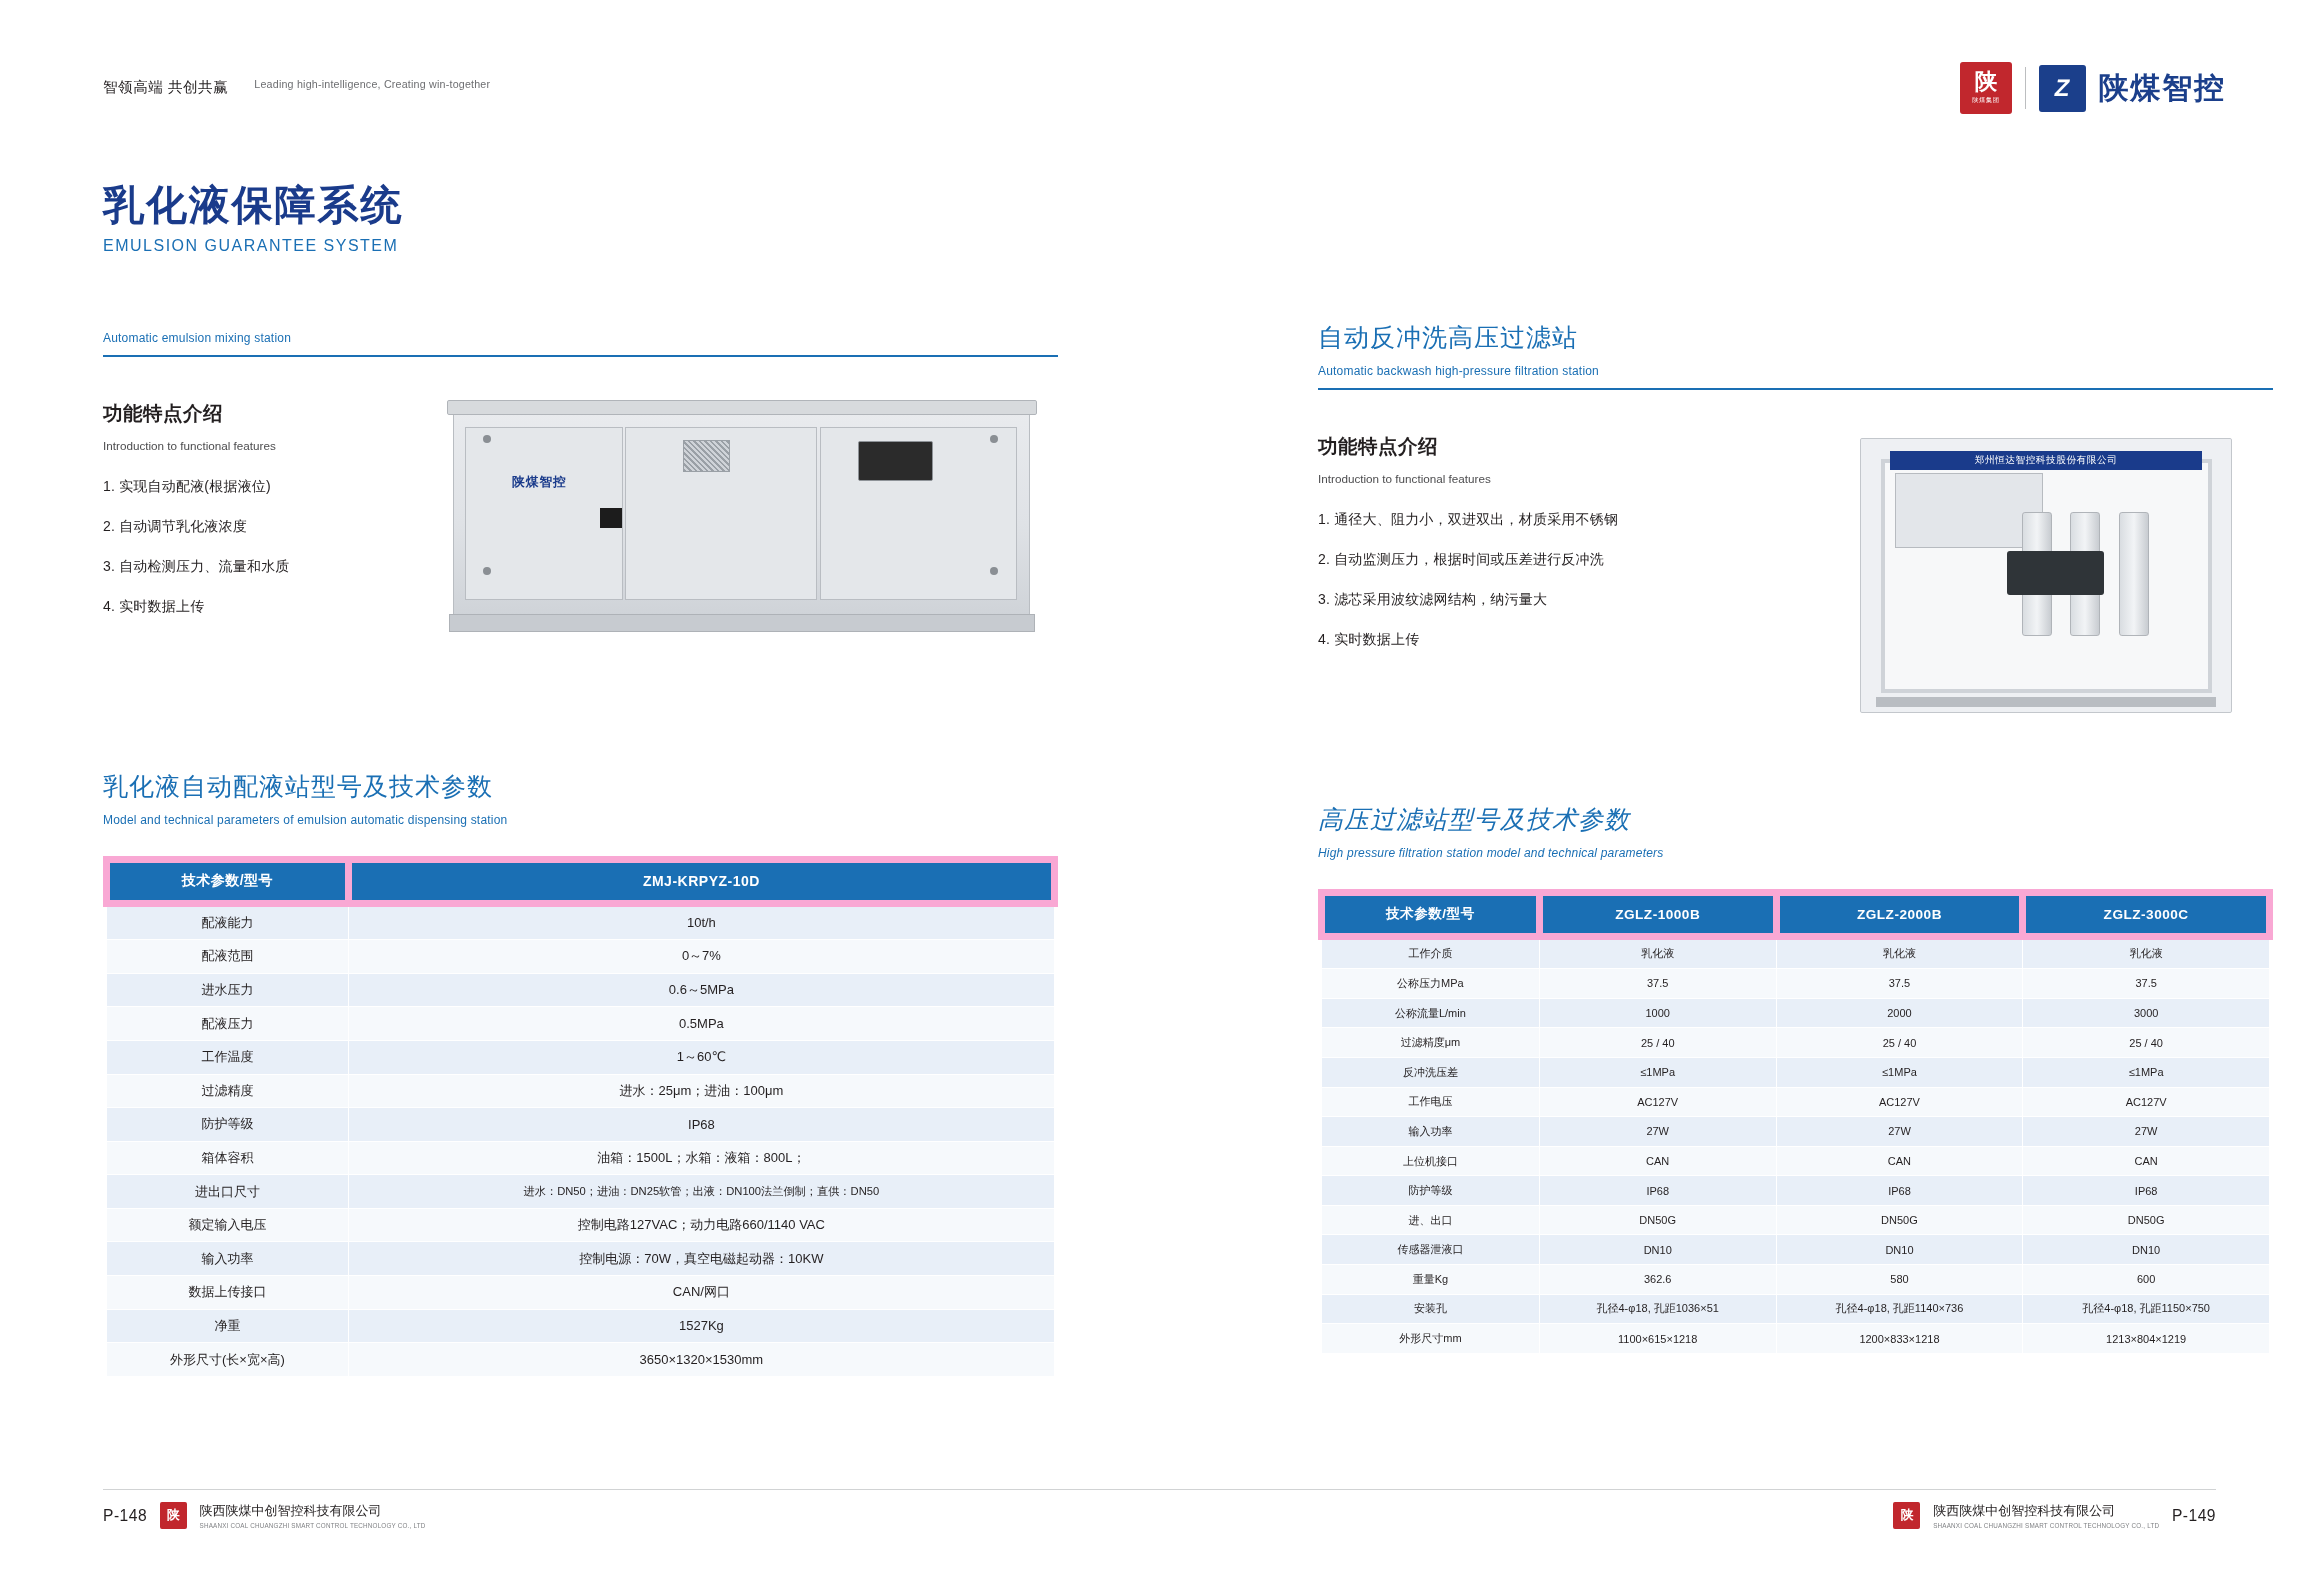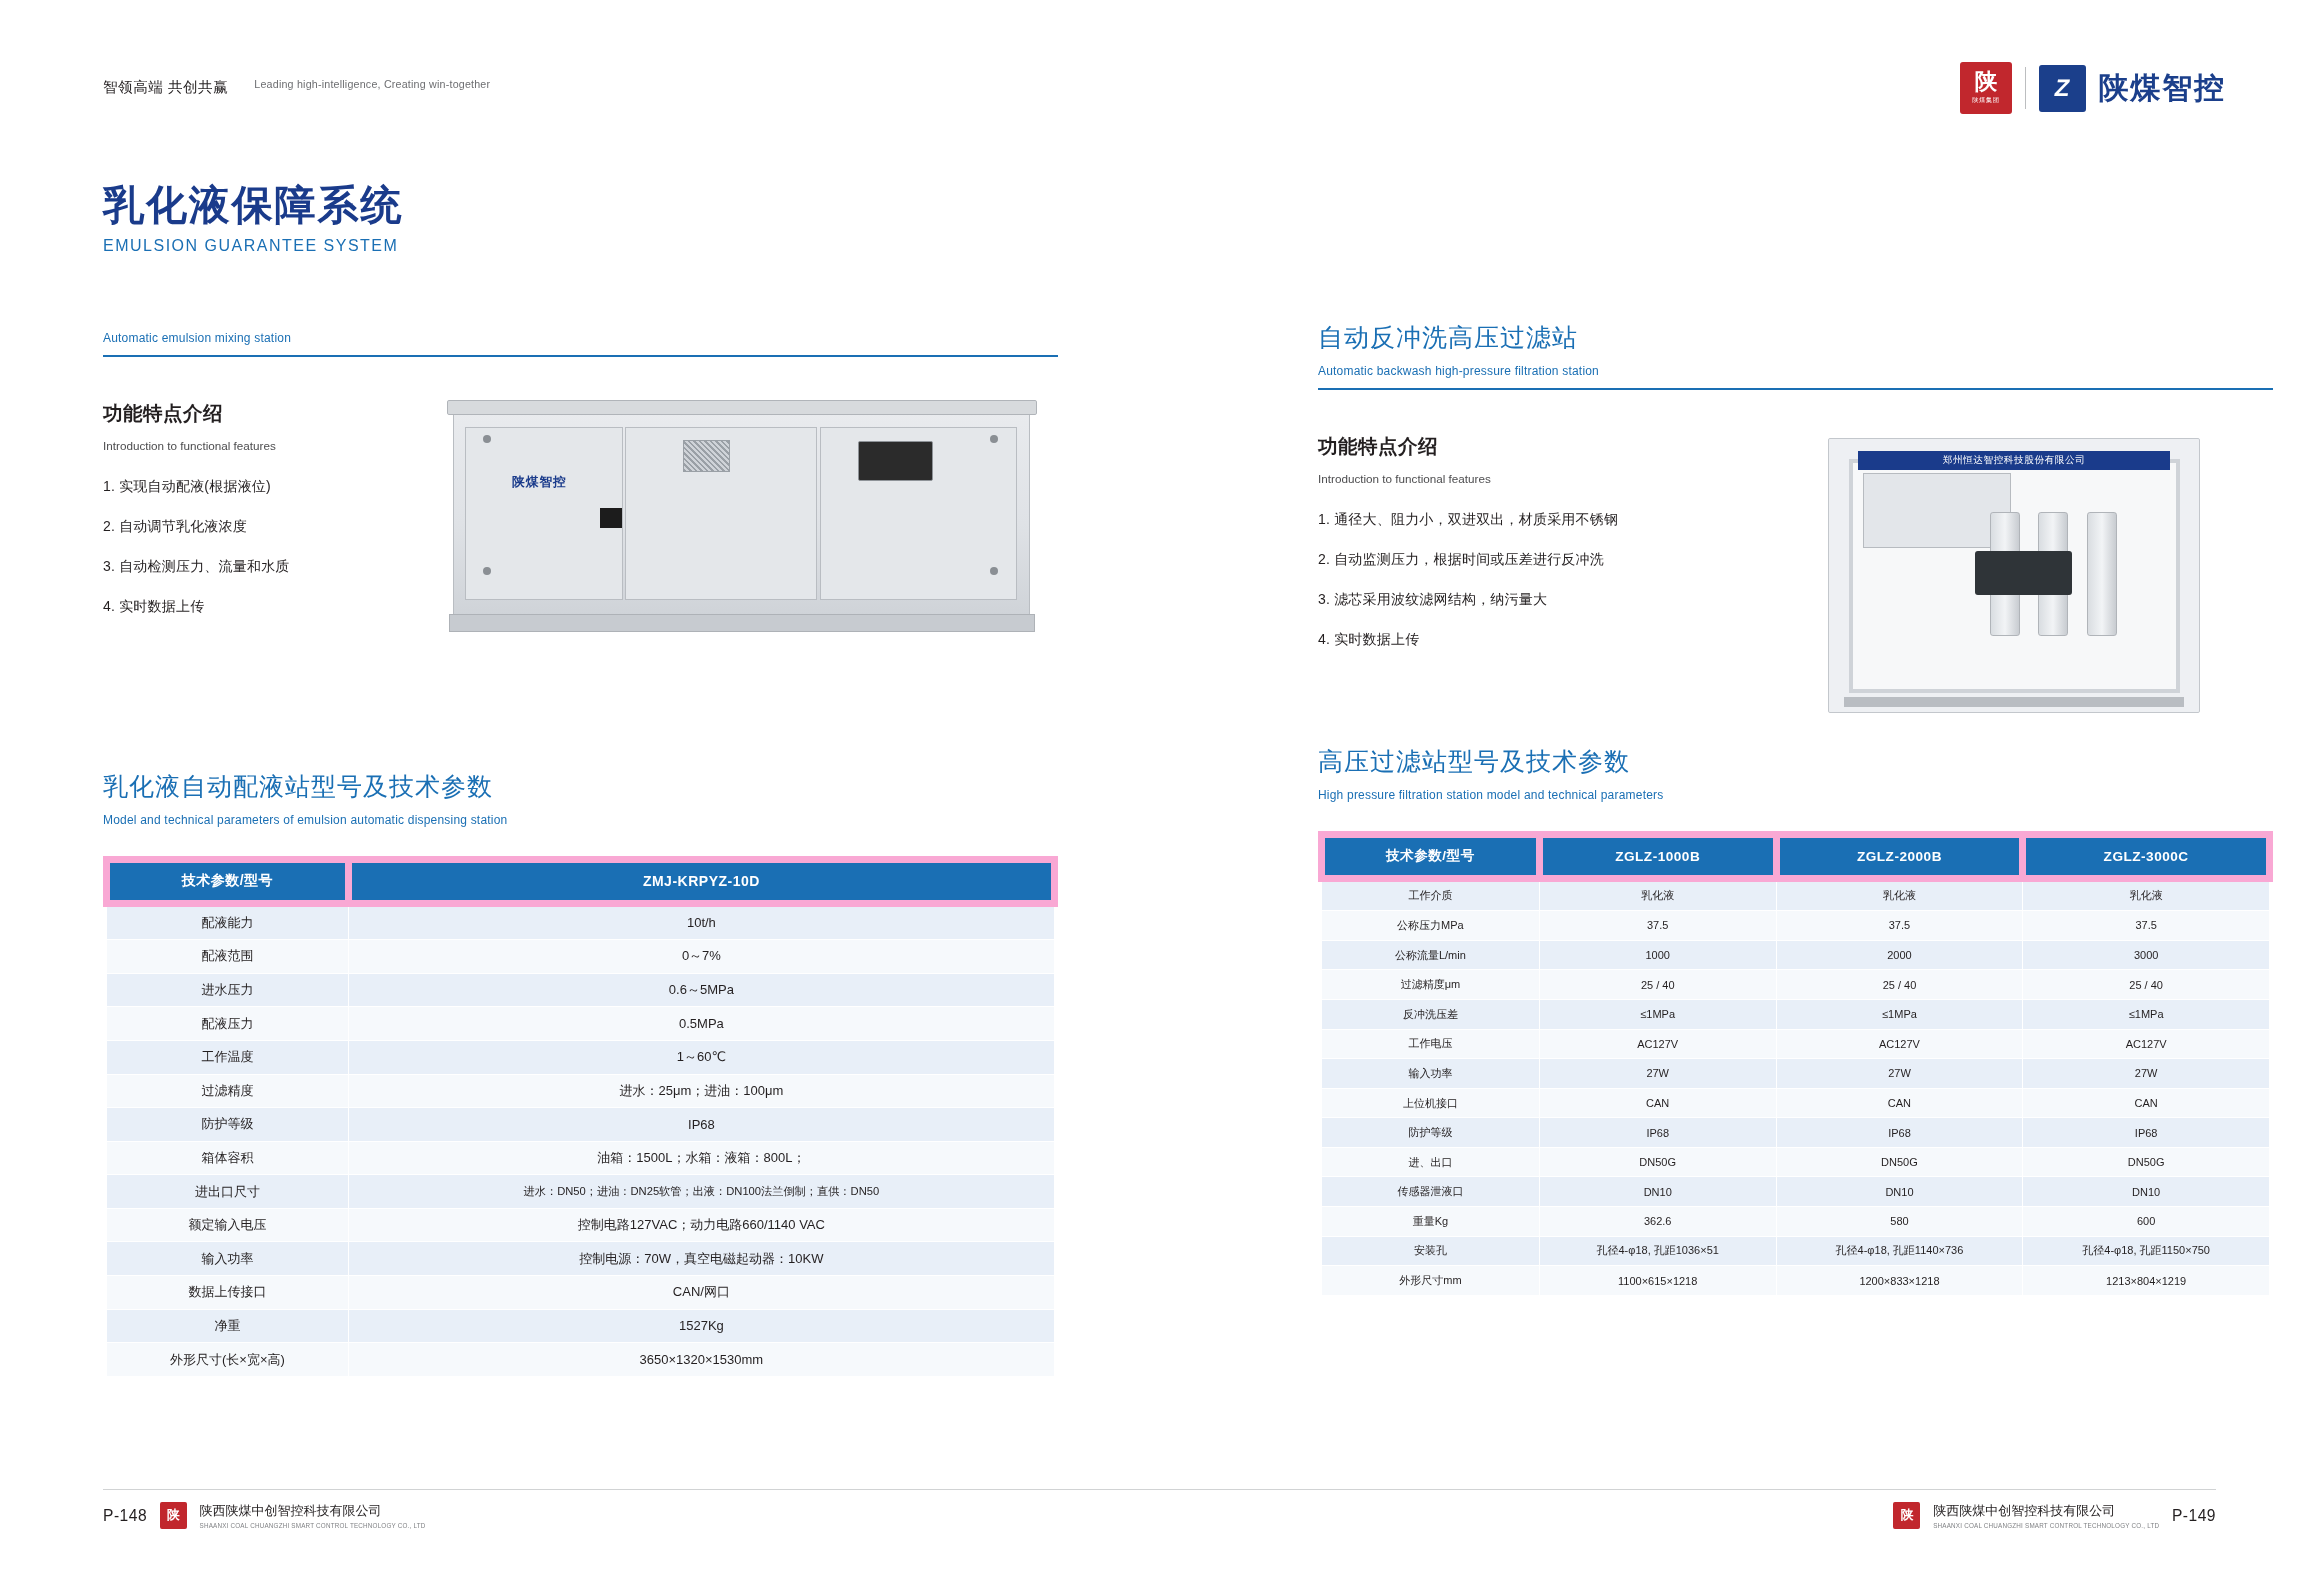--- a/index.html
+++ b/index.html
@@ -37,21 +37,21 @@
 
   .feature-block{position:relative;margin-top:43px;height:312px;}
   .feat-head .cn{font-size:19.5px;font-weight:bold;color:#231f20;letter-spacing:0.5px;}
   .feat-head .en{font-size:11.7px;color:#4d4d4f;margin-top:11.7px;}
   .feat-list{margin-top:26px;}
   .feat-list li{list-style:none;font-size:14px;color:#231f20;margin-bottom:22px;letter-spacing:0.2px;}
   .feat-list{padding:0;margin-left:0;}
 
   .photo{position:absolute;}
   .photo-1{left:321px;top:-19.5px;width:633px;height:273px;}
-  .photo-2{left:452px;top:-24px;width:487px;height:341px;}
+  .photo-2{left:484px;top:-24px;width:487px;height:341px;}
 
   
   .m1{position:absolute;left:29px;top:29px;width:575px;height:205px;
       background:linear-gradient(180deg,#e9ebee 0%,#dfe2e6 55%,#cfd3d8 100%);
       border:1.5px solid #b9bdc2;border-radius:2.9px;}
   .m1 .toprail{position:absolute;left:-6.8px;top:-10.7px;width:588px;height:12.7px;background:#d7dadd;border:1px solid #b0b4b9;border-radius:1.9px;}
   .m1 .panel{position:absolute;top:16.6px;height:171px;border:1px solid #b9bdc2;background:#e4e7ea;}
   .m1 .p1{left:10.7px;width:156px;}
   .m1 .p2{left:171px;width:190px;}
   .m1 .p3{left:366px;width:195px;}
@@ -262,21 +262,21 @@
           <div class="cab"></div>
           <div class="col-pipe cp1"></div>
           <div class="col-pipe cp2"></div>
           <div class="col-pipe cp3"></div>
           <div class="motorblk"></div>
           <div class="feet"></div>
         </div>
       </div>
     </div>
 
-    <div class="sec-title" style="">
+    <div class="sec-title" style="margin-top:58px;font-style:italic;">
       <div class="cn">高压过滤站型号及技术参数</div>
       <div class="en">High pressure filtration station model and technical parameters</div>
     </div>
 
     <div class="table-block">
       <table class="tbl2">
         <thead>
           <tr>
             <th style="width:205px;">技术参数/型号</th>
             <th>ZGLZ-1000B</th>

